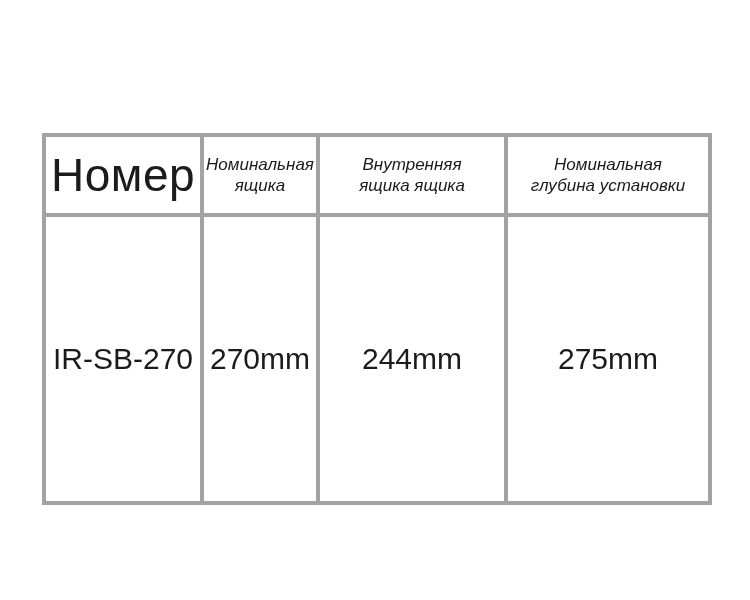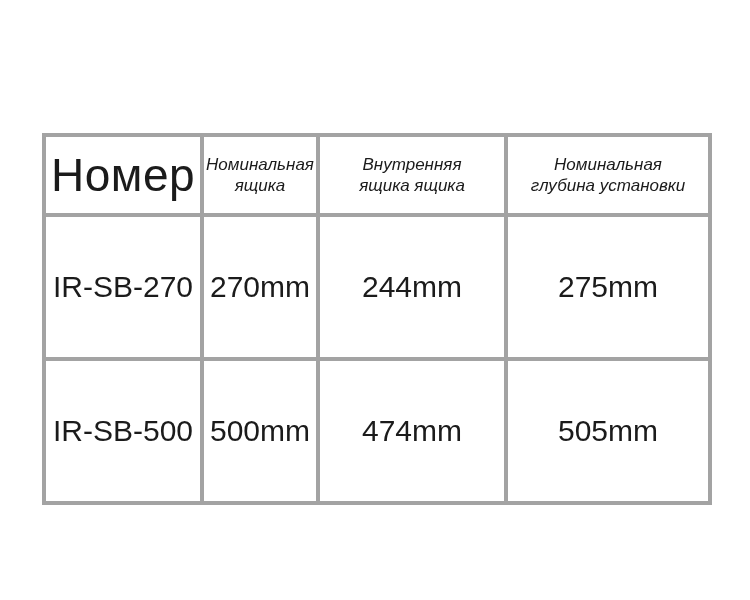--- a/index.html
+++ b/index.html
@@ -85,21 +85,15 @@
         </th>
       </tr>
     </thead>
     <tbody>
       <tr>
         <td class="cell">IR-SB-270</td>
         <td class="cell">270mm</td>
         <td class="cell">244mm</td>
         <td class="cell">275mm</td>
       </tr>
-      <tr>
-        <td class="cell">IR-SB-500</td>
-        <td class="cell">500mm</td>
-        <td class="cell">474mm</td>
-        <td class="cell">505mm</td>
-      </tr>
     </tbody>
   </table>
 </div>
 
 </body></html>

